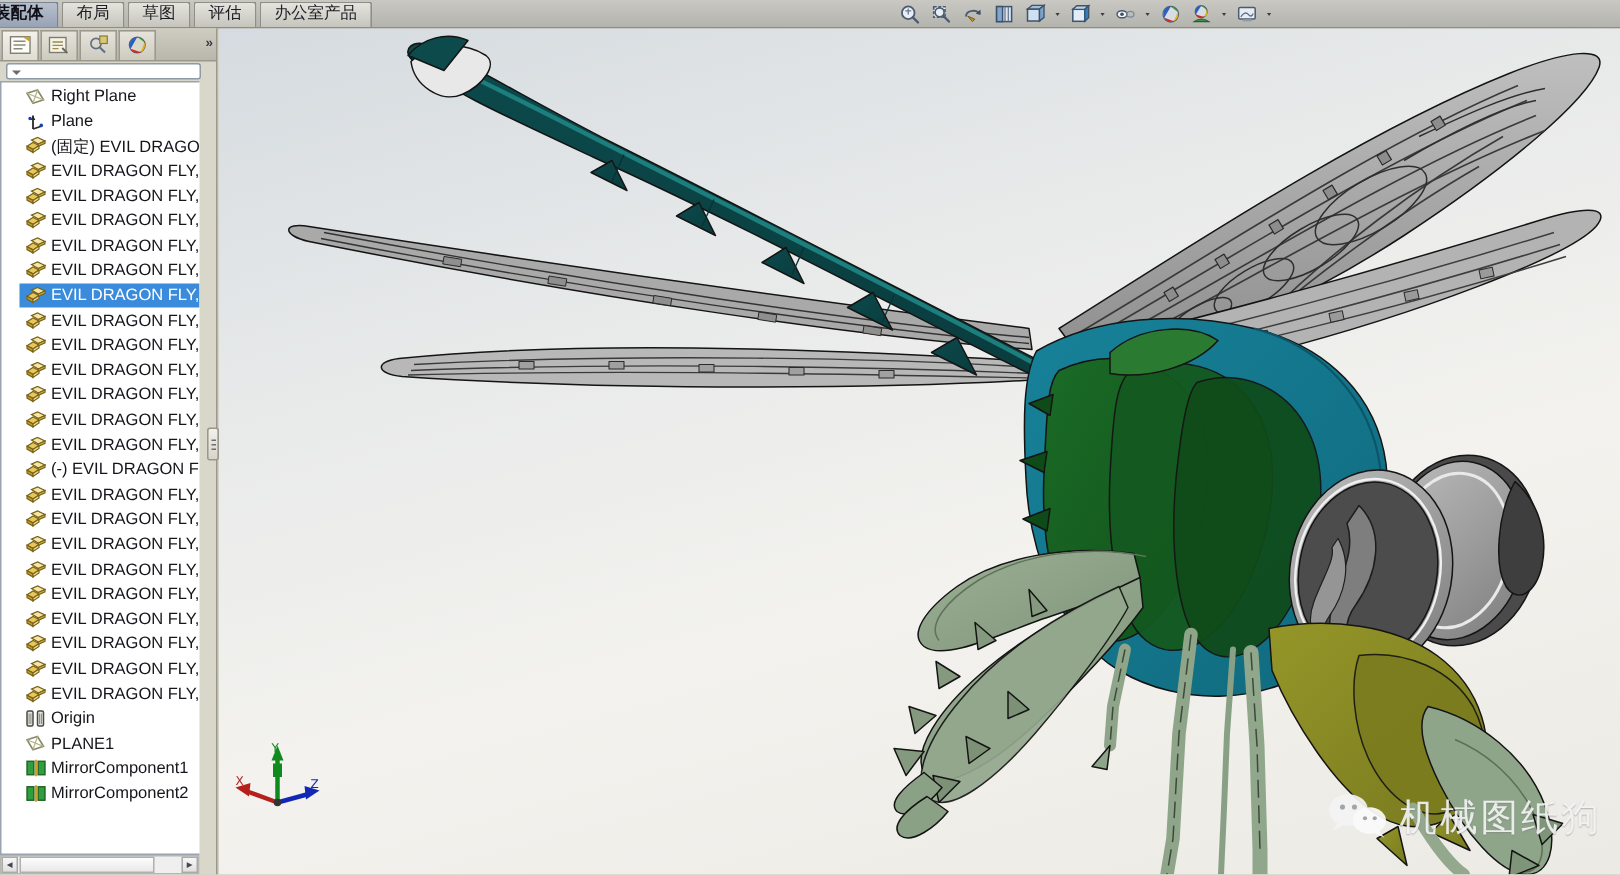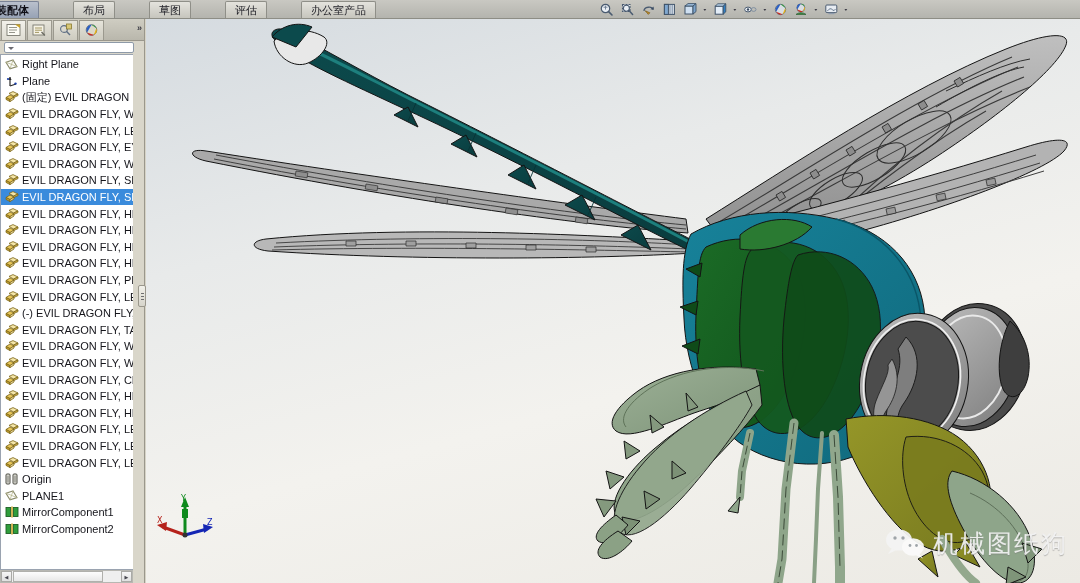--- a/index.html
+++ b/index.html
@@ -13,34 +13,34 @@
   }
 
   
   #tabstrip {
     position:absolute; left:0; top:0; width:1080px; height:19px;
     background: linear-gradient(#c9c8c2, #b4b4ae);
     border-bottom:1px solid #8d8d85;
     display:flex; align-items:flex-end;
     padding-left:0px;
     overflow:hidden;
+    font-family:Liberation Mono, monospace;
   }
   .tab {
     height:17px; line-height:16px;
     padding:0 9px;
     margin-right:2px;
     font-size:11px;
     color:#1d1d24;
     background: linear-gradient(#e4e3dd,#c6c5bd);
     border:1px solid #8f8f88;
     border-bottom:none;
     border-radius:2px 2px 0 0;
     white-space:nowrap;
     cursor:default;
-    margin-left:32px;
   }
   .tab.active {
     background: linear-gradient(#b9c0cc,#97a2b5);
     color:#101018;
     font-weight:600;
     border-color:#7b8496;
   }
   .tab.clipped { margin-left:-14px; }
 
   
@@ -110,21 +110,21 @@
   #tree-scroll {
     flex:1 1 auto;
     background:#fff;
     margin:1px 11px 0 0;
     border:1px solid #9aa3b0;
     border-right:none;
     position:relative;
     overflow:hidden;
   }
   #tree {
-    position:absolute; left:0; top:0; right:0;
+    position:absolute; left:12px; top:0; right:0;
     padding-top:1px;
   }
   .tnode {
     height:16.6px;
     display:flex; align-items:center;
     padding-left:3px;
     white-space:nowrap;
     overflow:hidden;
     font-size:11px;
     color:#15151b;
@@ -204,21 +204,21 @@
     overflow:hidden;
   }
   #model { position:absolute; left:0; top:0; width:934px; height:564px; }
 
   
   #triad { position:absolute; left:5px; bottom:32px; width:70px; height:60px; }
 
   
   #watermark {
     position:absolute; right:12px; bottom:22px;
-    display:flex; gap:7px;
+    display:flex; align-items:center; gap:7px;
     opacity:.93;
     pointer-events:none;
   }
   #wm-text {
     font-size:25px;
     color:#f2f2f2;
     letter-spacing:2px;
     text-shadow:0 1px 1px rgba(120,120,120,.55);
     font-family:"DejaVu Sans", sans-serif;
   }

